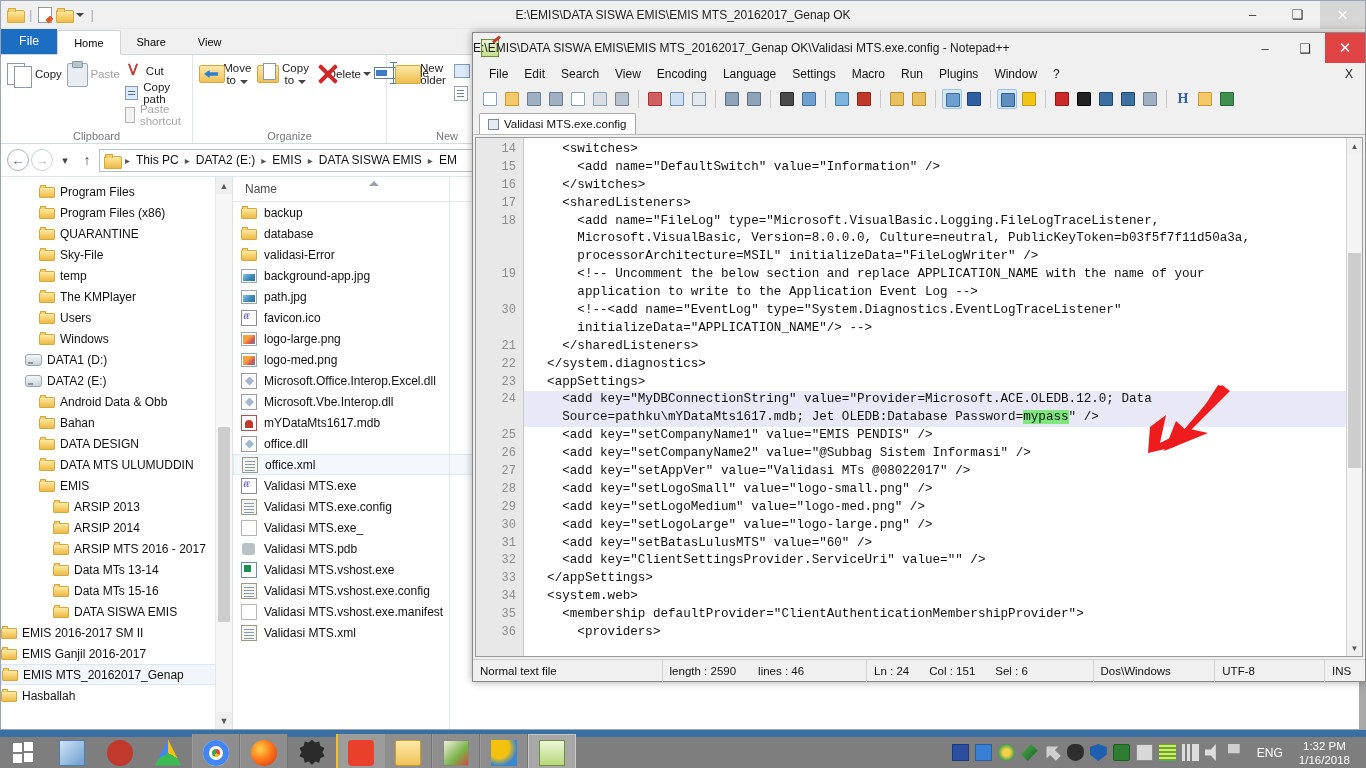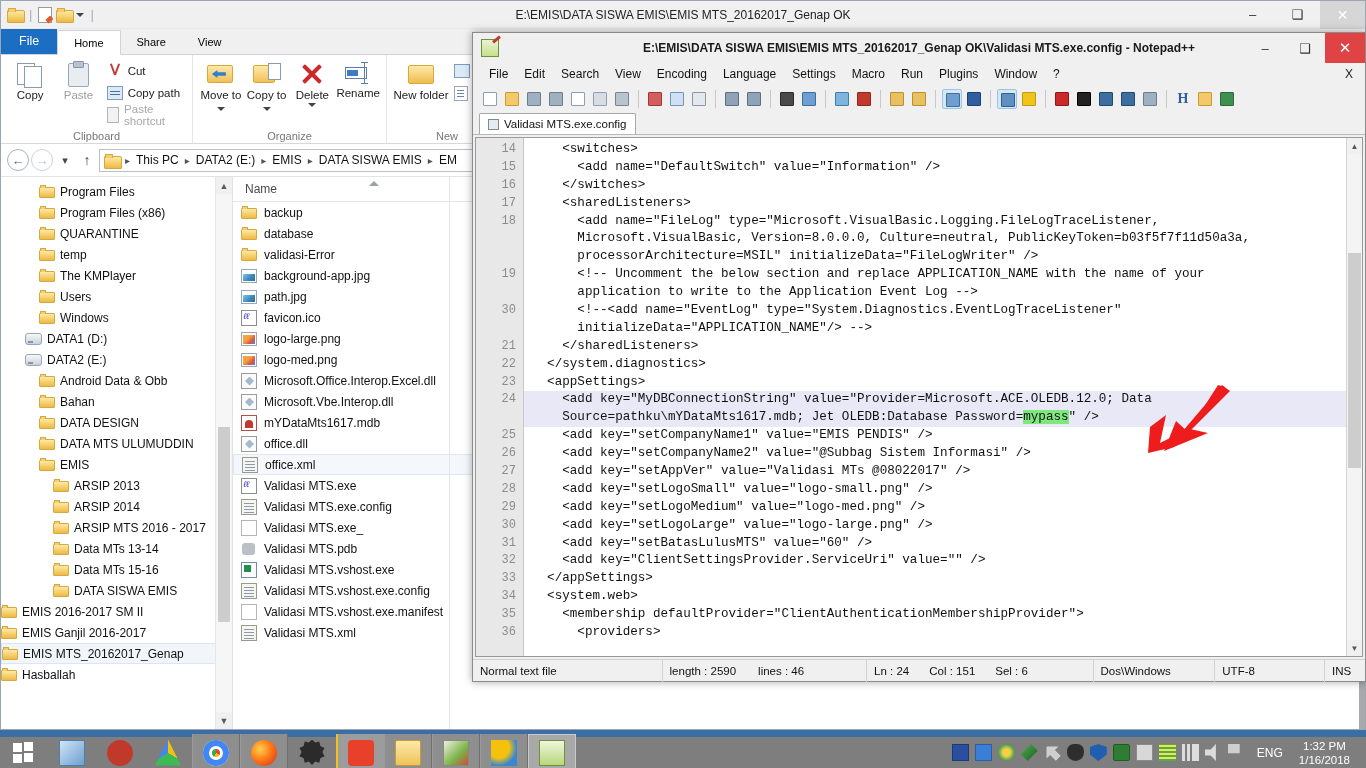--- a/index.html
+++ b/index.html
@@ -75,21 +75,21 @@
 
   
   .ribbon {
     height:89px;background:#fff;border-bottom:1px solid #d6d9dc;display:flex;position:relative;
     overflow:hidden;
   }
   .rb-group { display:flex;flex-direction:column;justify-content:space-between;
     border-right:1px solid #e3e6e9;padding:3px 6px 0 6px; height:89px;}
   .rb-group-label{ text-align:center;font-size:11px;color:#777;padding-bottom:2px;}
   .rb-group-items{ display:flex;align-items:flex-start;gap:2px;flex:1;}
-  .big-btn{ width:56px;display:flex;flex-direction:column;align-items:center;gap:2px;
+  .big-btn{ width:56px;display:flex;flex-direction:row;align-items:center;gap:2px;
     padding-top:3px;font-size:11.5px;color:#222;text-align:center;line-height:12px;}
   .big-btn.dis{ color:#a0a0a0; }
   .small-col{ display:flex;flex-direction:column;gap:2px;padding-top:3px;}
   .small-btn{ display:flex;align-items:center;gap:5px;font-size:11.5px;color:#222;height:20px;padding:0 3px;}
   .small-btn.dis{ color:#a8a8a8; }
 
   
   .i-copy{width:26px;height:26px;position:relative;}
   .i-copy::before{content:"";position:absolute;left:0;top:2px;width:16px;height:20px;background:#fff;border:1px solid #8a9bb0;}
   .i-copy::after{content:"";position:absolute;left:7px;top:5px;width:16px;height:20px;background:#fff;border:1px solid #8a9bb0;
@@ -217,21 +217,21 @@
   #npp{
     position:absolute;left:472px;top:32px;width:894px;height:650px;
     background:#f0f0f0;border:1px solid #8a8a8a;box-shadow:0 0 8px rgba(0,0,0,.35);
     display:flex;flex-direction:column;
   }
   .npp-title{ height:30px;display:flex;align-items:center;background:#f0f0f0;position:relative;}
   .npp-ico{ width:18px;height:18px;margin-left:8px;background:linear-gradient(180deg,#e9f3d6,#c6e08c);
      border:1px solid #6f8f3f;position:relative;}
   .npp-ico::after{content:"";position:absolute;right:-3px;top:-2px;width:9px;height:3px;background:#c0392b;
      transform:rotate(-40deg);}
-  .npp-titletext{ position:absolute;left:0;right:0;text-align:center;font-size:12px;color:#1a1a1a;font-weight:bold;}
+  .npp-titletext{ position:absolute;left:0;right:0;text-align:left;font-size:12px;color:#1a1a1a;}
   .npp-wbtns{ margin-left:auto;display:flex;height:30px;}
   .npp-wbtn{ width:40px;height:30px;display:flex;align-items:center;justify-content:center;font-size:13px;color:#333;}
   .npp-wbtn.close{ background:#e04343;color:#fff;font-size:15px;}
   .npp-menu{ height:22px;display:flex;align-items:center;padding-left:8px;gap:0;font-size:12px;color:#111;background:#f0f0f0;
      position:relative;}
   .npp-menu span.mi{ padding:0 8px;}
   .npp-menu .close-doc{ position:absolute;right:12px;color:#222;font-size:12px;}
   .npp-toolbar{ height:28px;background:#f0f0f0;display:flex;align-items:center;gap:2px;padding-left:7px;}
   .tb{ width:20px;height:20px;position:relative;display:inline-block;}
   .tb.on{ background:#d4e7f7;border:1px solid #9cc4e4;border-radius:2px;}
@@ -438,20 +438,27 @@
               <i class="b"></i>
               <i class="t"></i>
             </span>
             <span>QUARANTINE</span>
           </div>
           <div class="trow t-ind1">
             <span class="fi fi-folder">
               <i class="b"></i>
               <i class="t"></i>
             </span>
+            <span>Sky-File</span>
+          </div>
+          <div class="trow t-ind1">
+            <span class="fi fi-folder">
+              <i class="b"></i>
+              <i class="t"></i>
+            </span>
             <span>temp</span>
           </div>
           <div class="trow t-ind1">
             <span class="fi fi-folder">
               <i class="b"></i>
               <i class="t"></i>
             </span>
             <span>The KMPlayer</span>
           </div>
           <div class="trow t-ind1">

